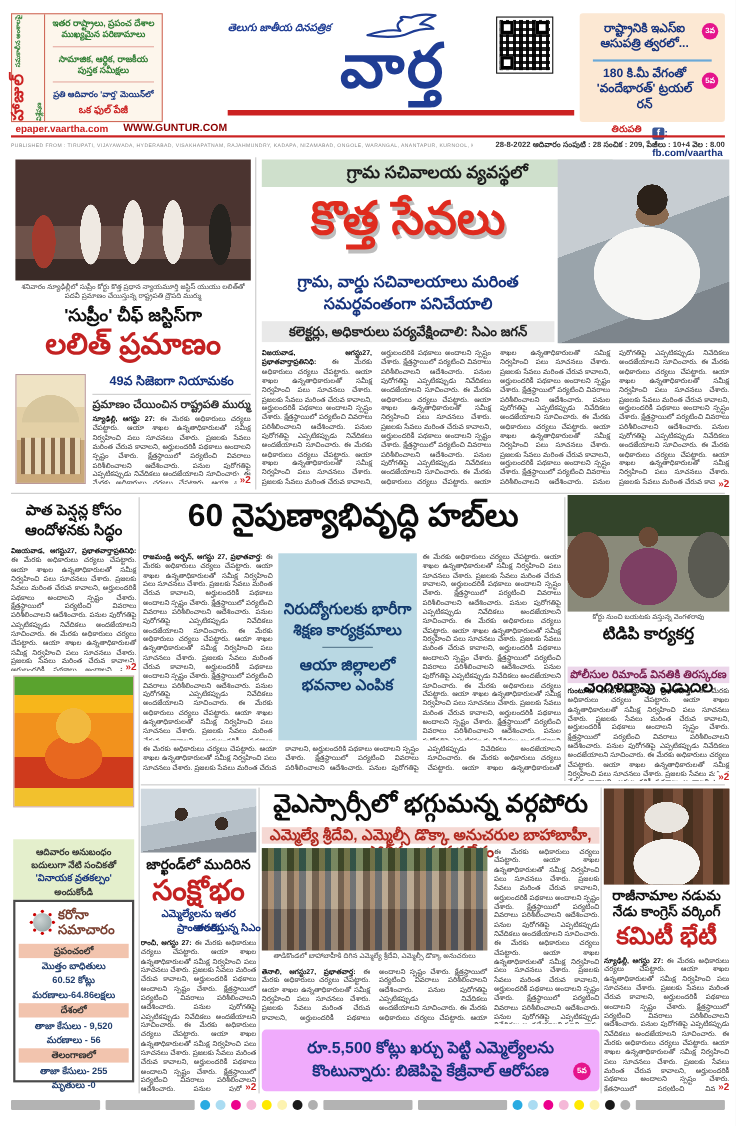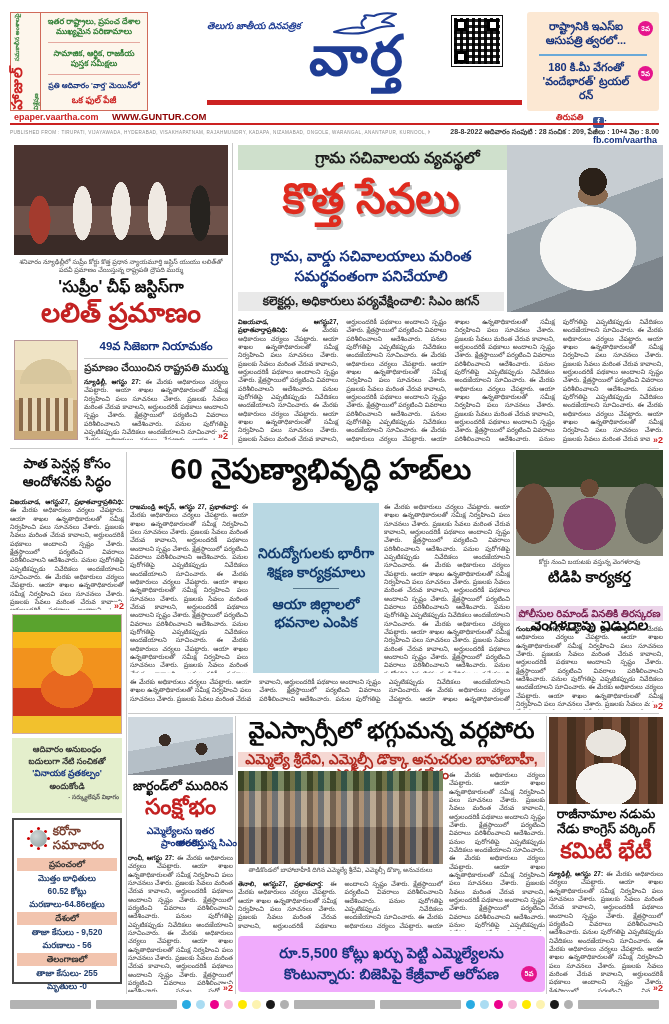--- a/index.html
+++ b/index.html
@@ -59,21 +59,21 @@
             text-align:center;line-height:15px;}
   .roseband{background:#f5d8d3;color:#b02a20;font-weight:bold;font-size:14px;
             text-align:center;line-height:15px;}
   .bluebox{background:#b9d8e3;color:#123a6e;font-weight:bold;font-size:14px;
            text-align:center;display:flex;flex-direction:column;justify-content:center;
            gap:6px;padding:6px 4px;line-height:1.35;}
   .bluebox .div{width:46px;border-top:1px solid #57788c;margin:0 auto;}
   .greenstrip{background:#f0abfc;border-radius:4px;color:#16337e;font-weight:bold;
               font-size:14.5px;text-align:center;display:flex;flex-direction:column;
               justify-content:center;line-height:1.45;position:relative;}
-  .greennote{background:#e4efcc;padding:5px 3px;text-align:center;}
+  .greennote{background:#e4efcc;padding:5px 3px;text-align:center;margin-top:25px;}
   .greennote .l{font-size:8.3px;font-weight:bold;color:#333;line-height:1.45;}
   .greennote .l.em{color:#16337e;font-size:8.8px;}
   .greennote .sign{font-size:6px;color:#555;text-align:right;font-weight:bold;margin-top:2px;}
   
   .corona{border:2px solid #4a4a4a;background:#fff;}
   .corona-head{display:flex;align-items:center;justify-content:center;gap:6px;padding:4px 2px;}
   .corona-title{color:#7a4030;font-weight:bold;font-size:12px;line-height:1.2;text-align:left;}
   .virus{position:relative;width:17px;height:17px;border-radius:50%;
          background:radial-gradient(circle at 35% 35%,#cfd6d6,#8a9a9a);
          box-shadow:0 -10px 0 -7px #c00,7px -7px 0 -7px #c00,10px 0 0 -7px #c00,
@@ -153,21 +153,21 @@
       <div class="promo-line big">ఒక ఫుల్ పేజీ</div>
     </div>
   </div>
 
   <div class="abs tagline" style="left:207px;top:20px;">తెలుగు జాతీయ దినపత్రిక</div>
 
   <svg class="abs" style="left:330px;top:10px;" width="70" height="28" viewBox="0 0 70 28">
     <path d="M4 22 Q22 16 34 18 Q28 12 36 8 Q30 4 44 6 Q52 2 66 4 Q56 8 52 12 Q60 12 64 16 Q50 16 42 20 Q30 26 4 22 Z" fill="none" stroke="#1f3d94" stroke-width="2" stroke-linejoin="round"></path>
   </svg>
 
-  <div class="abs logo" style="left:207px;top:32px;width:300px;text-align:center;font-family:Liberation Mono, monospace;">వార్త</div>
+  <div class="abs logo" style="left:207px;top:32px;width:300px;text-align:center;">వార్త</div>
   <div class="abs logo-bar" style="left:207px;top:100px;width:315px;"></div>
 
   <div class="abs qr" style="left:452px;top:16px;width:50px;height:50px;">
     <div class="qr-eye" style="left:1px;top:1px;"></div>
     <div class="qr-eye" style="right:1px;top:1px;"></div>
     <div class="qr-eye" style="left:1px;bottom:1px;"></div>
   </div>
 
   <div class="abs teaser" style="left:527px;top:12px;width:132px;height:99px;">
     <div class="teaser-item">
@@ -285,21 +285,21 @@
   <div class="abs ctr bold" style="left:516px;top:568px;width:147px;font-size:15px;color:#111;">టిడిపి కార్యకర్త</div>
   <div class="abs ctr bold" style="left:516px;top:616px;width:147px;font-size:15px;color:#111;">వెంగళరావు విడుదల</div>
   <div class="abs pinkband" style="left:516px;top:606px;width:147px;height:15px;">పోలీసుల రిమాండ్ వినతికి తిరస్కరణ</div>
   <div class="bodywrap" style="left:516px;top:625px;width:147px;height:85px;">
     <p class="bodytext" style="margin:0;"><b>గుంటూరు లీగల్, ఆగస్టు 27, ప్రభాతవార్త:</b> <span>ఈ మేరకు అధికారులు చర్యలు చేపట్టారు. ఆయా శాఖల ఉన్నతాధికారులతో సమీక్ష నిర్వహించి పలు సూచనలు చేశారు. ప్రజలకు సేవలు మరింత చేరువ కావాలని, అర్హులందరికీ పథకాలు అందాలని స్పష్టం చేశారు. క్షేత్రస్థాయిలో పర్యటించి వివరాలు పరిశీలించాలని ఆదేశించారు. పనుల పురోగతిపై ఎప్పటికప్పుడు నివేదికలు అందజేయాలని సూచించారు. ఈ మేరకు అధికారులు చర్యలు చేపట్టారు. ఆయా శాఖల ఉన్నతాధికారులతో సమీక్ష నిర్వహించి పలు సూచనలు చేశారు. ప్రజలకు సేవలు మరింత చేరువ కావాలని, అర్హులందరికీ పథకాలు అందాలని స్పష్టం చేశారు. క్షేత్రస్థాయిలో పర్యటించి వివరాలు పరిశీలించాలని ఆదేశించారు. పనుల పురోగతిపై ఎప్పటికప్పుడు నివేదికలు అందజేయాలని సూచించారు. ఈ మేరకు అధికారులు చర్యలు చేపట్టారు. ఆయా శాఖల ఉన్నతాధికారులతో సమీక్ష నిర్వహించి పలు సూచనలు చేశారు. ప్రజలకు సేవలు మరింత చేరువ కావాలని, అర్హులందరికీ పథకాలు అందాలని స్పష్టం చేశారు. క్షేత్రస్థాయిలో పర్యటించి వివరాలు పరిశీలించాలని ఆదేశించారు. పనుల పురోగతిపై ఎప్పటికప్పుడు నివేదికలు అందజేయాలని సూచించారు. ఈ మేరకు అధికారులు చర్యలు చేపట్టారు. ఆయా శాఖల ఉన్నతాధికారులతో సమీక్ష నిర్వహించి పలు సూచనలు చేశారు. ప్రజలకు సేవలు మరింత చేరువ కావాలని, అర్హులందరికీ పథకాలు అందాలని స్పష్టం చేశారు. క్షేత్రస్థాయిలో పర్యటించి వివరాలు పరిశీలించాలని ఆదేశించారు. పనుల పురోగతిపై ఎప్పటికప్పుడు నివేదికలు అందజేయాలని సూచించారు.</span></p>
     <span class="more">»2</span>
   </div>
 
   <div class="photo photo-jh" style="left:128px;top:717px;width:105px;height:58px;"></div>
   <div class="abs ctr bold" style="left:128px;top:779px;width:105px;font-size:12.5px;color:#111;">జార్ఖండ్‌లో ముదిరిన</div>
-  <div class="abs ctr bold red" style="left:128px;top:794px;width:105px;font-size:22px;">సంక్షోభం</div>
+  <div class="abs ctr bold red" style="left:128px;top:794px;width:105px;font-size:26px;">సంక్షోభం</div>
   <div class="abs ctr bold navy" style="left:128px;top:826px;width:105px;font-size:9.3px;">ఎమ్మెల్యేలను ఇతర ప్రాంతాలకు</div>
   <div class="abs ctr bold navy" style="left:128px;top:838px;width:105px;font-size:9.3px;margin-left:39px;">తరలిస్తున్న సిఎం సొరెన్</div>
   <div class="bodywrap" style="left:128px;top:854px;width:105px;height:138px;">
     <p class="bodytext" style="margin:0;"><b>రాంచీ, ఆగస్టు 27:</b> <span>ఈ మేరకు అధికారులు చర్యలు చేపట్టారు. ఆయా శాఖల ఉన్నతాధికారులతో సమీక్ష నిర్వహించి పలు సూచనలు చేశారు. ప్రజలకు సేవలు మరింత చేరువ కావాలని, అర్హులందరికీ పథకాలు అందాలని స్పష్టం చేశారు. క్షేత్రస్థాయిలో పర్యటించి వివరాలు పరిశీలించాలని ఆదేశించారు. పనుల పురోగతిపై ఎప్పటికప్పుడు నివేదికలు అందజేయాలని సూచించారు. ఈ మేరకు అధికారులు చర్యలు చేపట్టారు. ఆయా శాఖల ఉన్నతాధికారులతో సమీక్ష నిర్వహించి పలు సూచనలు చేశారు. ప్రజలకు సేవలు మరింత చేరువ కావాలని, అర్హులందరికీ పథకాలు అందాలని స్పష్టం చేశారు. క్షేత్రస్థాయిలో పర్యటించి వివరాలు పరిశీలించాలని ఆదేశించారు. పనుల పురోగతిపై ఎప్పటికప్పుడు నివేదికలు అందజేయాలని సూచించారు. ఈ మేరకు అధికారులు చర్యలు చేపట్టారు. ఆయా శాఖల ఉన్నతాధికారులతో సమీక్ష నిర్వహించి పలు సూచనలు చేశారు. ప్రజలకు సేవలు మరింత చేరువ కావాలని, అర్హులందరికీ పథకాలు అందాలని స్పష్టం చేశారు. క్షేత్రస్థాయిలో పర్యటించి వివరాలు పరిశీలించాలని ఆదేశించారు. పనుల పురోగతిపై ఎప్పటికప్పుడు నివేదికలు అందజేయాలని సూచించారు. ఈ మేరకు అధికారులు చర్యలు చేపట్టారు. ఆయా శాఖల ఉన్నతాధికారులతో సమీక్ష నిర్వహించి పలు సూచనలు చేశారు. ప్రజలకు సేవలు మరింత చేరువ కావాలని, అర్హులందరికీ పథకాలు అందాలని స్పష్టం చేశారు. క్షేత్రస్థాయిలో పర్యటించి వివరాలు పరిశీలించాలని ఆదేశించారు. పనుల పురోగతిపై ఎప్పటికప్పుడు నివేదికలు అందజేయాలని సూచించారు.</span></p>
     <span class="more">»2</span>
   </div>
 
   <div class="abs ctr bold" style="left:238px;top:717px;width:307px;font-size:23px;color:#0d0d0d;">వైఎస్సార్సీలో భగ్గుమన్న వర్గపోరు</div>
   <div class="abs roseband" style="left:238px;top:752px;width:307px;height:15px;">ఎమ్మెల్యే శ్రీదేవి, ఎమ్మెల్సీ డొక్కా అనుచరుల బాహాబాహీ, పోలీసుల రంగ ప్రవేశం</div>
   <div class="photo photo-crowd" style="left:238px;top:771px;width:205px;height:93px;"></div>

